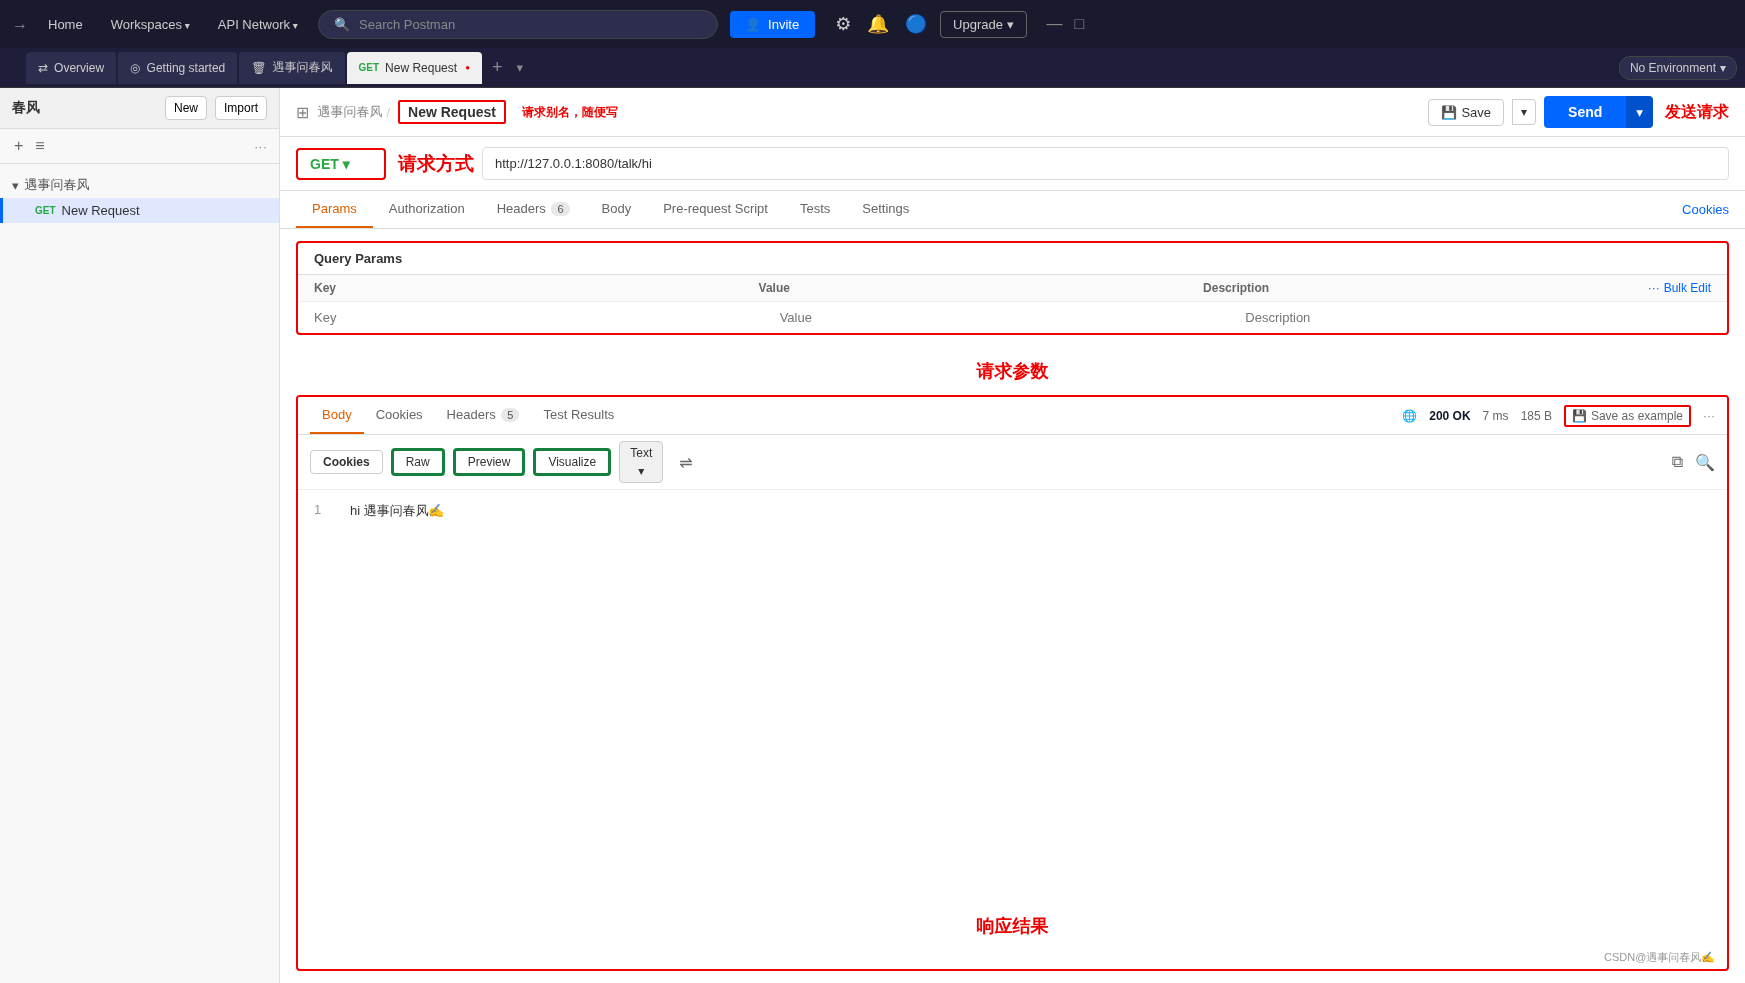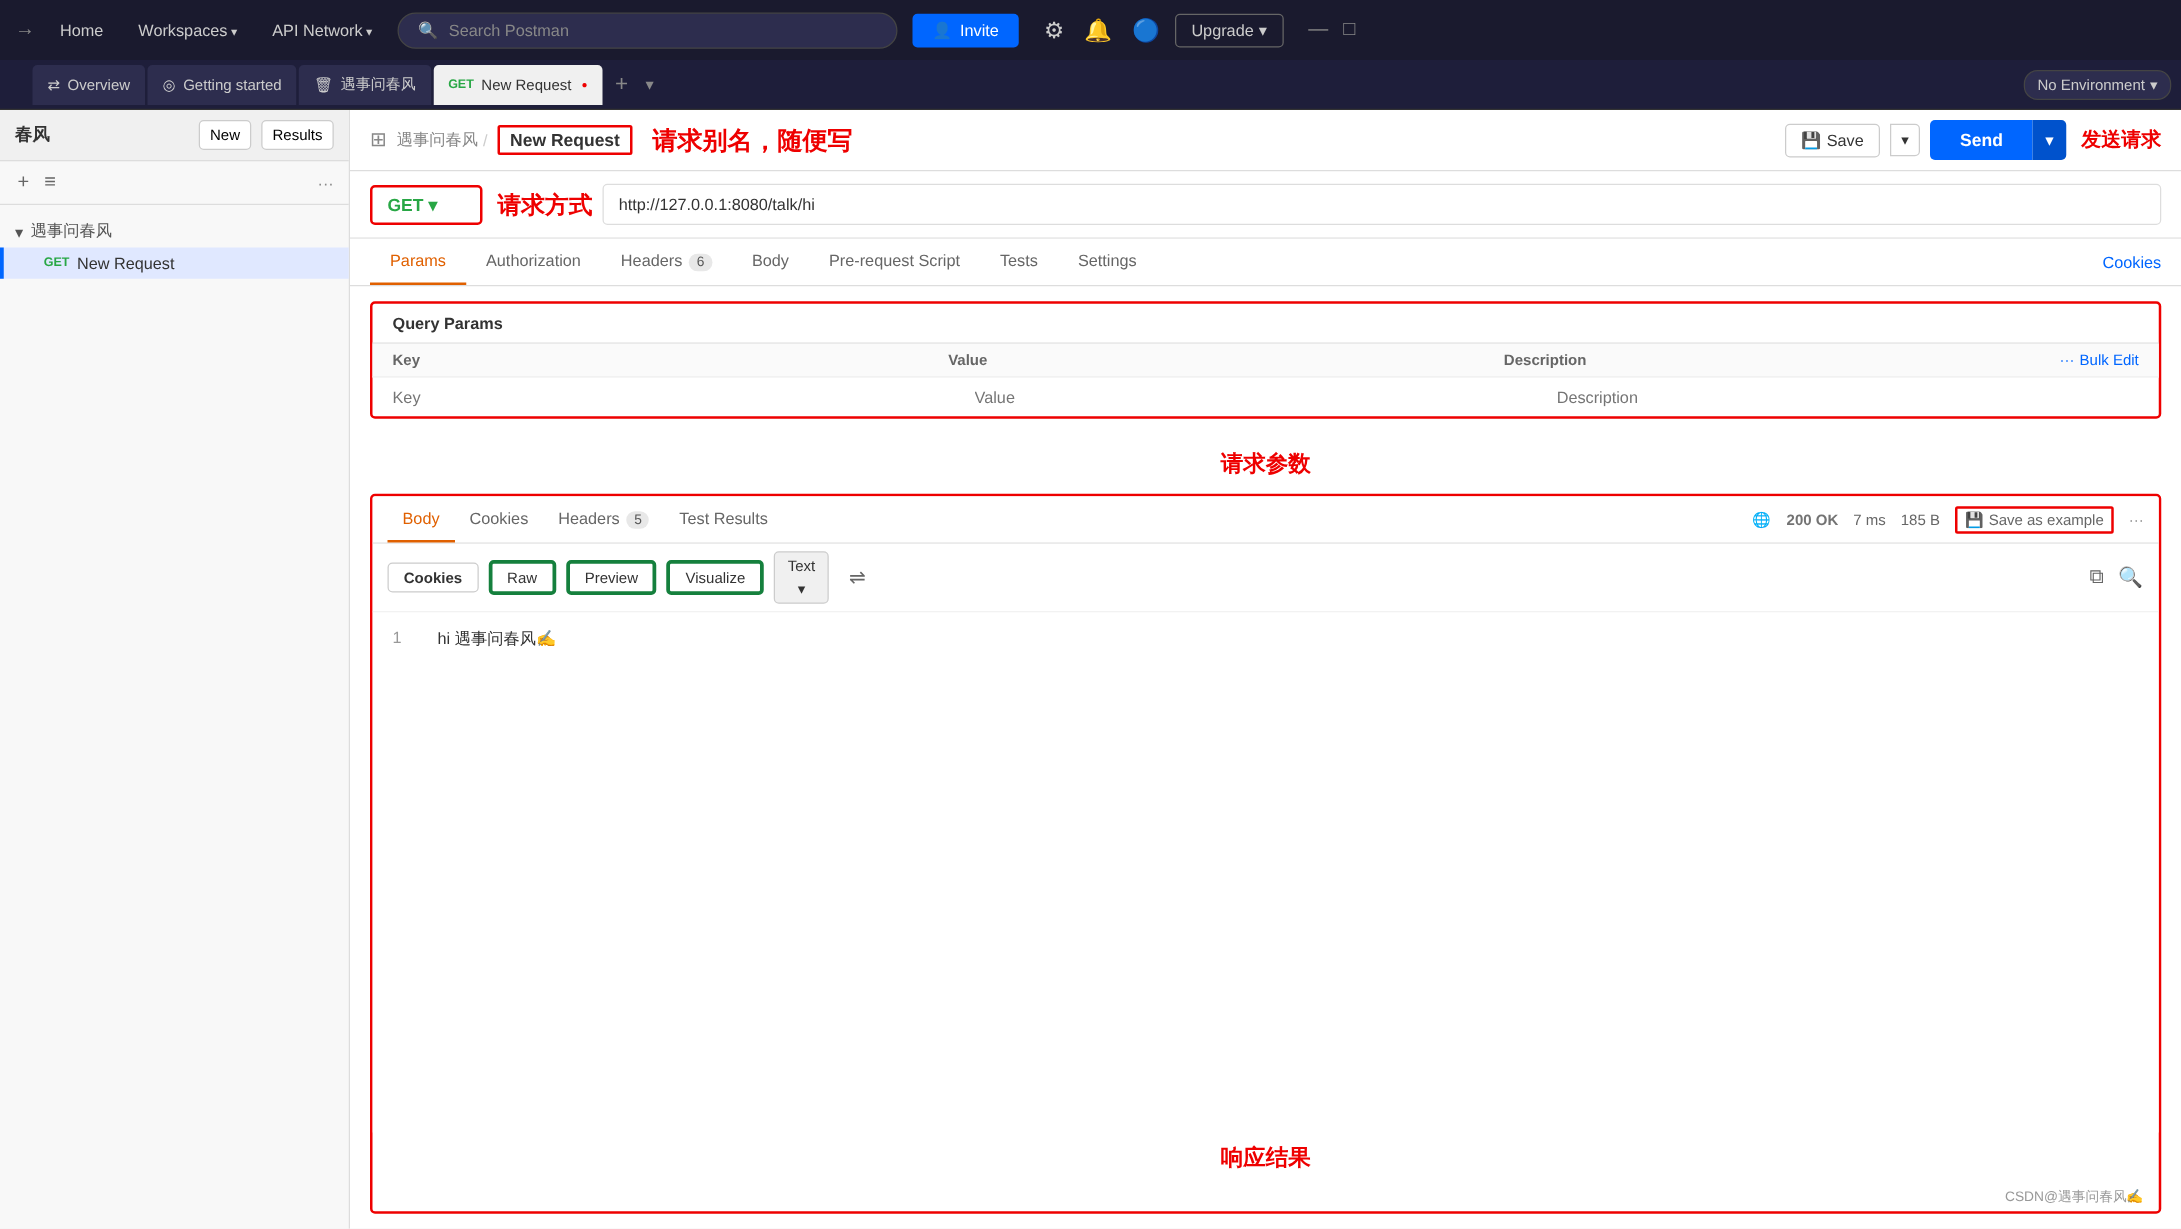--- a/index.html
+++ b/index.html
@@ -96,21 +96,21 @@
     .request-header {
       display: flex; align-items: center; padding: 8px 16px; border-bottom: 1px solid #ddd;
       gap: 8px; background: #fff;
     }
     .breadcrumb { display: flex; align-items: center; gap: 4px; color: #888; font-size: 13px; }
     .breadcrumb .sep { color: #ccc; }
     .request-name-box {
       border: 2px solid #e00; border-radius: 2px; padding: 2px 8px;
       font-size: 14px; font-weight: 600; color: #333; background: #fff;
     }
-    .annotation-red { color: #e00; font-size: 20px; font-weight: 600; margin-left: 8px; }
+    .annotation-red { color: #e00; font-size: 12px; font-weight: 600; margin-left: 8px; }
     .header-actions { margin-left: auto; display: flex; gap: 8px; align-items: center; }
     .save-btn {
       display: flex; align-items: center; gap: 4px; background: #fff;
       border: 1px solid #ccc; border-radius: 4px; padding: 5px 12px;
       font-size: 13px; cursor: pointer; color: #333;
     }
     .send-area { display: flex; }
     .send-btn {
       background: #0066ff; color: white; border: none; border-radius: 4px 0 0 4px;
       padding: 8px 24px; font-size: 14px; font-weight: 600; cursor: pointer;
@@ -183,21 +183,21 @@
       display: flex; align-items: center; padding: 0 12px;
       border-bottom: 1px solid #ddd; background: #fff;
     }
     .resp-tab {
       padding: 10px 12px; font-size: 13px; color: #666; cursor: pointer;
       border-bottom: 2px solid transparent;
     }
     .resp-tab.active { color: #e06000; border-bottom: 2px solid #e06000; }
     .resp-tab .badge { background: #e8e8e8; border-radius: 10px; padding: 1px 6px; font-size: 11px; color: #555; margin-left: 2px; }
     .resp-status-area { margin-left: auto; display: flex; align-items: center; gap: 12px; font-size: 12px; }
-    .status-ok { color: #737373; font-weight: 600; }
+    .status-ok { color: #0f172a; font-weight: 600; }
     .resp-meta { color: #666; }
     .save-example { display: flex; align-items: center; gap: 4px; color: #666; cursor: pointer; font-size: 12px; border: 2px solid #e00; border-radius: 2px; padding: 2px 6px; }
     .resp-toolbar {
       display: flex; align-items: center; padding: 6px 12px; gap: 8px;
       border-bottom: 1px solid #eee; background: #fff;
     }
     .resp-format-btn {
       padding: 4px 12px; font-size: 12px; border: 3px solid #15803d; border-radius: 4px;
       cursor: pointer; background: #fff; color: #333;
     }
@@ -276,21 +276,21 @@
   </div>
 </div>
 
 <div class="main-layout">
 
   <div class="sidebar">
     <div class="sidebar-header">
       <span class="workspace-name">春风</span>
       <div class="sidebar-actions">
         <button class="sidebar-btn">New</button>
-        <button class="sidebar-btn">Results</button>
+        <button class="sidebar-btn">Import</button>
       </div>
     </div>
     <div class="sidebar-toolbar">
       <span class="sidebar-icon-btn">+</span>
       <span class="sidebar-icon-btn">≡</span>
       <span class="sidebar-more">···</span>
     </div>
     <div class="sidebar-tree">
       <div class="tree-section">
         <div class="tree-section-header">

